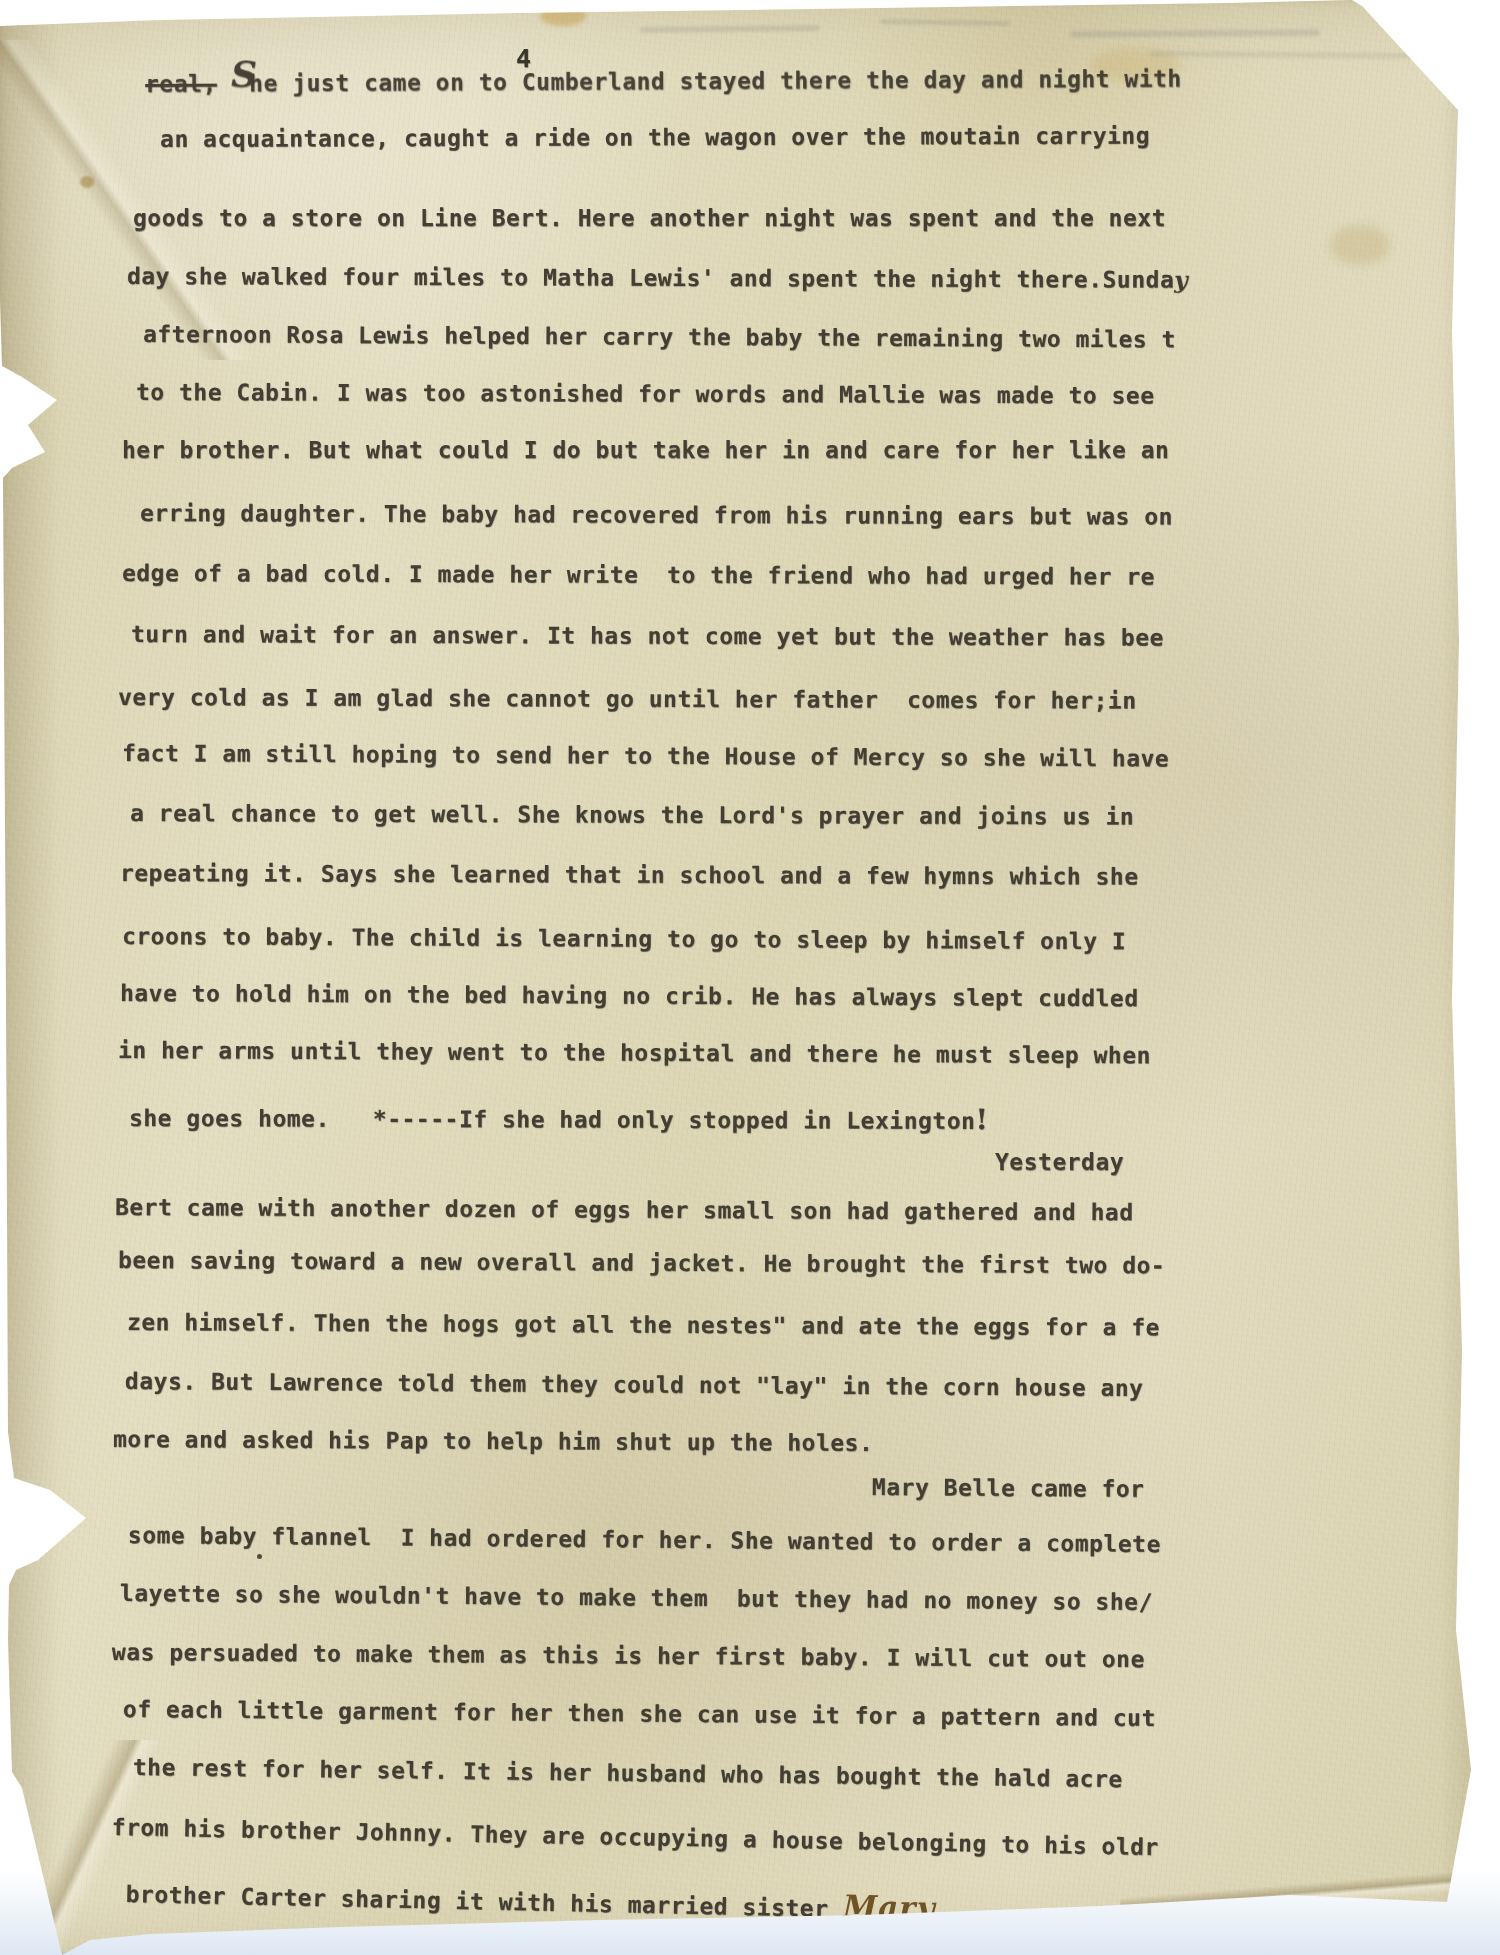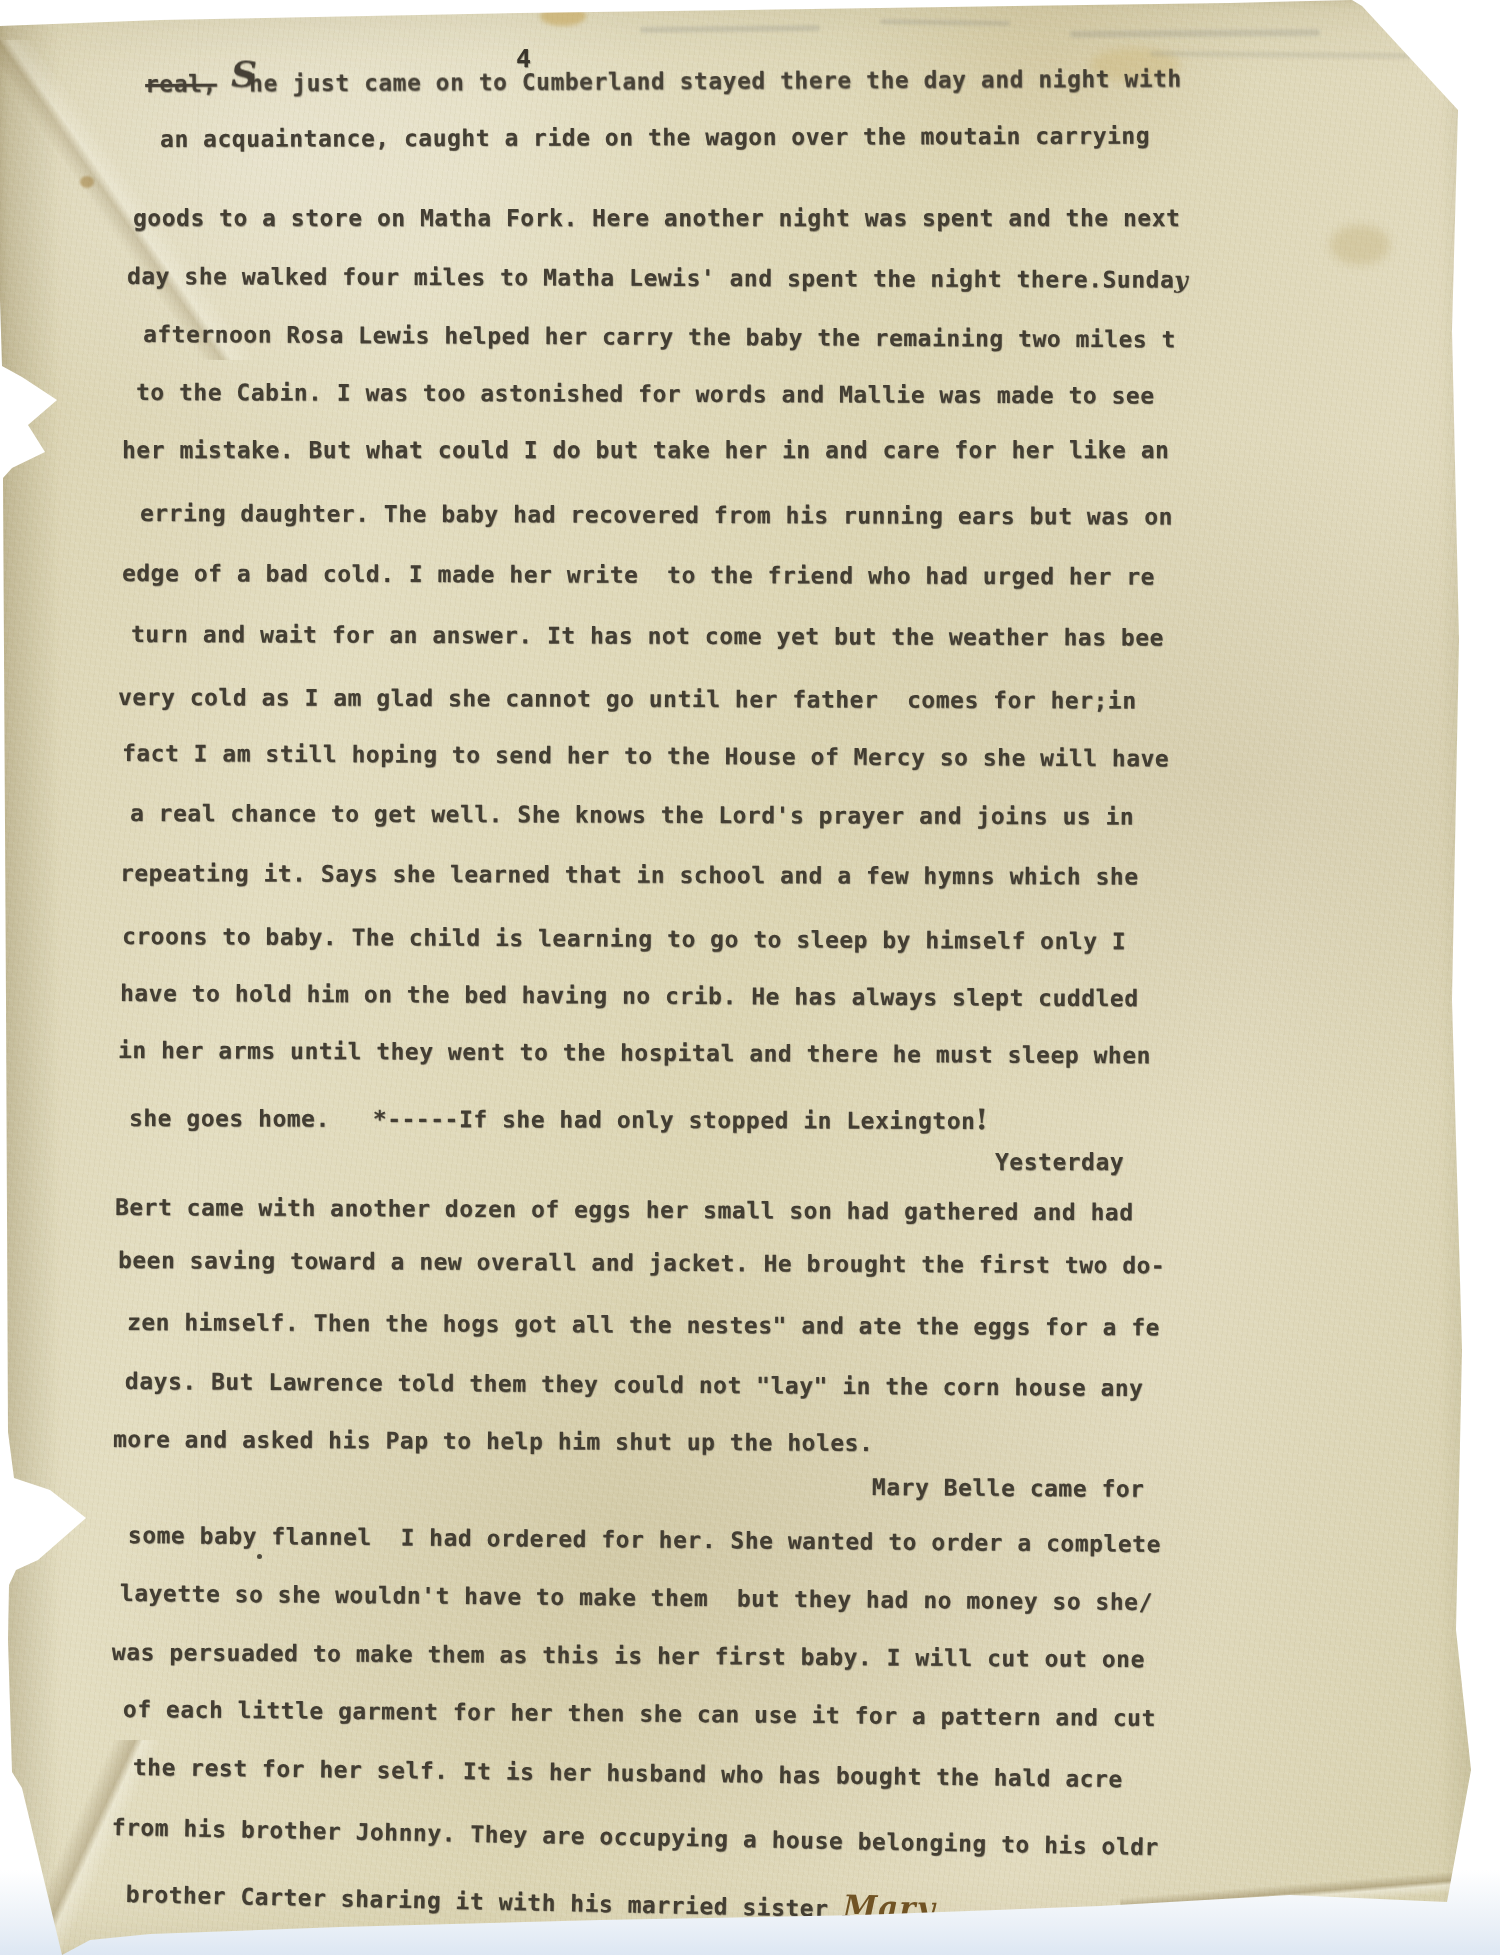--- a/index.html
+++ b/index.html
@@ -106,25 +106,25 @@
   <div class="smudge smudge-1"></div>
   <div class="smudge smudge-2"></div>
   <div class="smudge smudge-3"></div>
   <div class="smudge smudge-4"></div>
 
   <div class="page-num">4</div>
 
   <div id="lines-container">
       <div class="line" style="top: 64px; left: 145px; transform: rotate(-0.3deg);"><span class="seg-strike">real,</span><span class="seg-typed"> </span><span class="seg-hand-cap">S</span><span class="seg-typed">he just came on to Cumberland stayed there the day and night with</span></div>
       <div class="line" style="top: 124px; left: 160px; transform: rotate(-0.2deg);"><span class="seg-typed">an acquaintance, caught a ride on the wagon over the moutain carrying</span></div>
-      <div class="line" style="top: 203px; left: 133px;"><span class="seg-typed">goods to a store on Matha Fork. Here another night was spent and the next</span></div>
+      <div class="line" style="top: 203px; left: 133px;"><span class="seg-typed">goods to a store on Line Bert. Here another night was spent and the next</span></div>
       <div class="line" style="top: 261px; left: 127px; transform: rotate(0.2deg);"><span class="seg-typed">day she walked four miles to Matha Lewis' and spent the night there.Sunda</span><span class="seg-hand">y</span></div>
       <div class="line" style="top: 319px; left: 143px; transform: rotate(0.3deg);"><span class="seg-typed">afternoon Rosa Lewis helped her carry the baby the remaining two miles t</span></div>
       <div class="line" style="top: 377px; left: 136px; transform: rotate(0.2deg);"><span class="seg-typed">to the Cabin. I was too astonished for words and Mallie was made to see</span></div>
-      <div class="line" style="top: 435px; left: 122px;"><span class="seg-typed">her mistake. But what could I do but take her in and care for her like an</span></div>
+      <div class="line" style="top: 435px; left: 122px;"><span class="seg-typed">her brother. But what could I do but take her in and care for her like an</span></div>
       <div class="line" style="top: 498px; left: 140px; transform: rotate(0.2deg);"><span class="seg-typed">erring daughter. The baby had recovered from his running ears but was on</span></div>
       <div class="line" style="top: 558px; left: 122px; transform: rotate(0.2deg);"><span class="seg-typed">edge of a bad cold. I made her write  to the friend who had urged her re</span></div>
       <div class="line" style="top: 619px; left: 131px; transform: rotate(0.2deg);"><span class="seg-typed">turn and wait for an answer. It has not come yet but the weather has bee</span></div>
       <div class="line" style="top: 682px; left: 118px; transform: rotate(0.2deg);"><span class="seg-typed">very cold as I am glad she cannot go until her father  comes for her;in</span></div>
       <div class="line" style="top: 738px; left: 122px; transform: rotate(0.3deg);"><span class="seg-typed">fact I am still hoping to send her to the House of Mercy so she will have</span></div>
       <div class="line" style="top: 798px; left: 130px; transform: rotate(0.2deg);"><span class="seg-typed">a real chance to get well. She knows the Lord's prayer and joins us in</span></div>
       <div class="line" style="top: 858px; left: 120px; transform: rotate(0.2deg);"><span class="seg-typed">repeating it. Says she learned that in school and a few hymns which she</span></div>
       <div class="line" style="top: 921px; left: 122px; transform: rotate(0.3deg);"><span class="seg-typed">croons to baby. The child is learning to go to sleep by himself only I</span></div>
       <div class="line" style="top: 978px; left: 120px; transform: rotate(0.3deg);"><span class="seg-typed">have to hold him on the bed having no crib. He has always slept cuddled</span></div>
       <div class="line" style="top: 1035px; left: 118px; transform: rotate(0.3deg);"><span class="seg-typed">in her arms until they went to the hospital and there he must sleep when</span></div>

